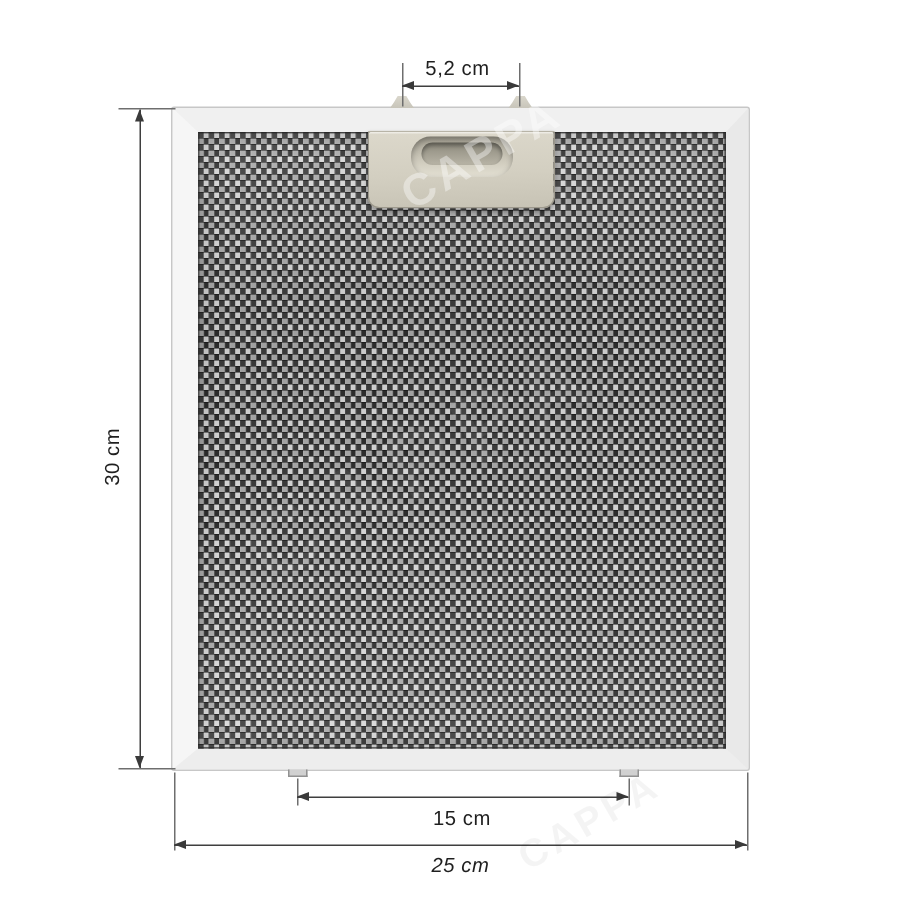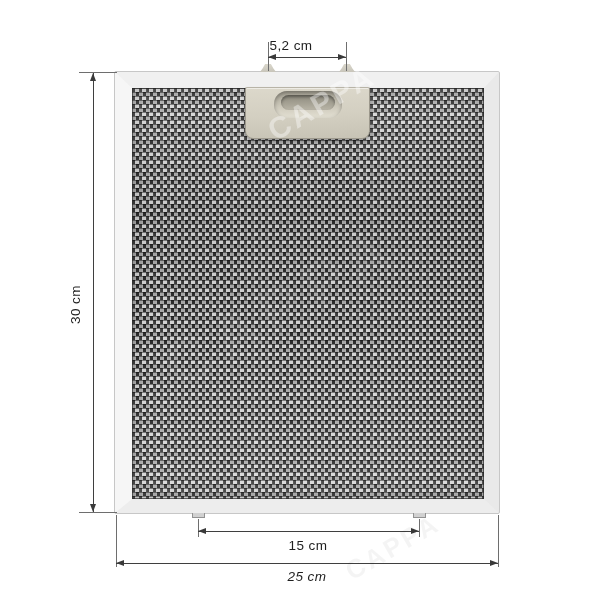--- a/index.html
+++ b/index.html
@@ -107,21 +107,21 @@
   <div class="clip-top r"></div>
   <div class="pin-bottom l"></div>
   <div class="pin-bottom r"></div>
 
   <div>
     <div class="tick" style="left:268px;top:42px;width:1px;height:29px;"></div>
     <div class="tick" style="left:346px;top:42px;width:1px;height:29px;"></div>
     <div class="dline" style="left:268px;top:57px;width:78px;height:1px;"></div>
     <div class="arr arr-l" style="left:268px;top:54px;"></div>
     <div class="arr arr-r" style="left:338px;top:54px;"></div>
-    <div class="dlabel" style="left:251px;top:38px;width:80px;">5,2 cm</div>
+    <div class="dlabel" style="left:265px;top:38px;width:80px;">5,2 cm</div>
   </div>
 
   <div>
     <div class="tick" style="left:79px;top:72px;width:38px;height:1px;"></div>
     <div class="tick" style="left:79px;top:512px;width:38px;height:1px;"></div>
     <div class="dline" style="left:93px;top:73px;width:1px;height:439px;"></div>
     <div class="arr arr-u" style="left:90px;top:73px;"></div>
     <div class="arr arr-d" style="left:90px;top:504px;"></div>
     <div class="dlabel vert" style="left:45px;top:297px;width:60px;">30 cm</div>
   </div>

